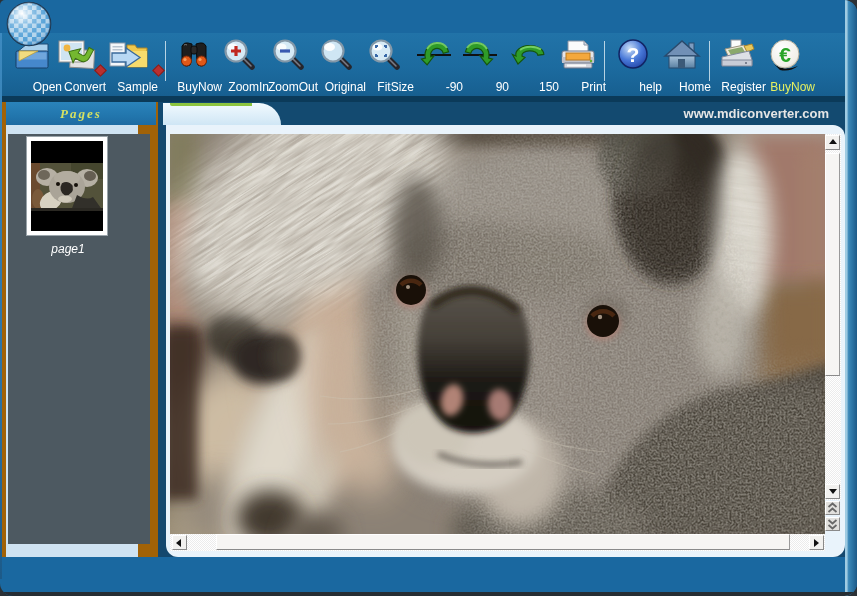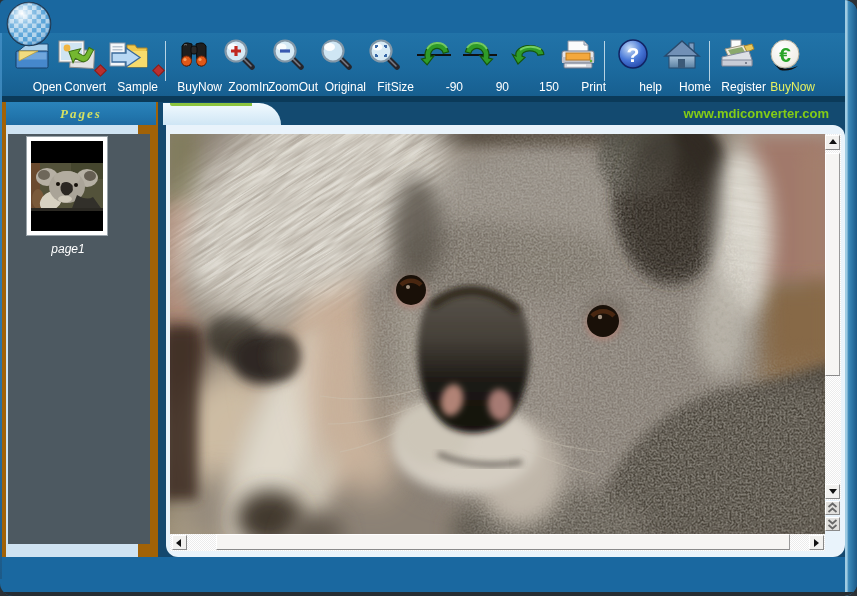--- a/index.html
+++ b/index.html
@@ -60,21 +60,21 @@
   #page1lbl { position:absolute; left:0px; top:108px; width:120px; text-align:center;
     color:#ffffff; font-size:12px; }
 
   
   #main { position:absolute; left:158px; top:102px; width:687px; height:455px; background:#14486e; }
   #navyband { position:absolute; left:0; top:0; width:687px; height:23px; background:#134a70; }
   #tab { position:absolute; left:5px; top:1px; width:118px; height:22px;
     background:linear-gradient(#f2fafe, #cfe6f5);
     border-radius:0 26px 0 0; }
   #tabgreen { position:absolute; left:12px; top:1px; width:82px; height:3px; background:#8cc43e; border-radius:0 0 0 2px; }
-  #webtxt { position:absolute; right:16px; top:4px; color:#84cc16; font-weight:bold; font-size:13px; }
+  #webtxt { position:absolute; right:16px; top:4px; color:#e5e5e5; font-weight:bold; font-size:13px; }
   #frame { position:absolute; left:8px; top:23px; width:679px; height:432px;
     background:#e9f3fb; border-radius:0 12px 12px 12px; }
   #photo { position:absolute; left:4px; top:9px; width:655px; height:400px; overflow:hidden; background:#9a8e80; }
 
   
   .sbtn { position:absolute; background:#f2f1ef;
     border-top:1px solid #ffffff; border-left:1px solid #ffffff;
     border-right:1px solid #8a8a8a; border-bottom:1px solid #8a8a8a; }
   .arrow { position:absolute; width:0; height:0; }
   #htrack { position:absolute; left:4px; top:409px; width:655px; height:17px;

